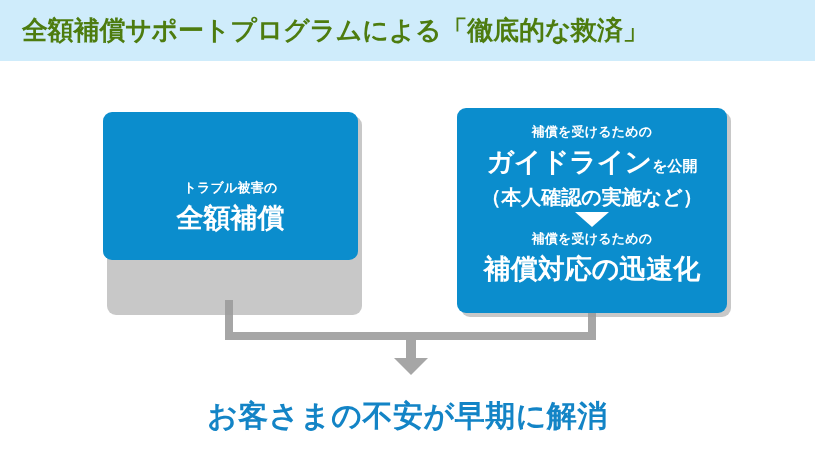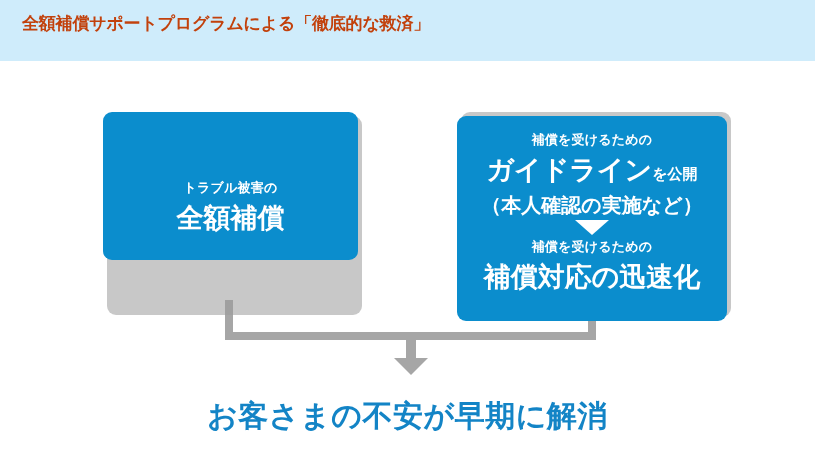--- a/index.html
+++ b/index.html
@@ -29,24 +29,24 @@
     position: absolute;
     left: 0;
     top: 0;
     width: 815px;
     height: 61px;
     background: #cfecfb;
   }
   .header-title {
     position: absolute;
     left: 22px;
-    top: 10px;
-    font-size: 17px;
+    top: 16px;
+    font-size: 26px;
     font-weight: bold;
-    color: #c2410c;
+    color: #4d7c0f;
     letter-spacing: -0.2px;
     white-space: nowrap;
     line-height: 28px;
   }
 
   
   .connector-layer {
     position: absolute;
     left: 0;
     top: 0;
@@ -81,21 +81,20 @@
     position: absolute;
     left: 0;
     right: 0;
     top: 66px;
   }
   #box-right {
     left: 457px;
     top: 108px;
     width: 270px;
     height: 205px;
-    margin-top: 8px;
   }
   #box-right .box-inner {
     position: absolute;
     left: 0;
     right: 0;
     top: 14px;
   }
 
   .line-sm {
     font-size: 13px;

